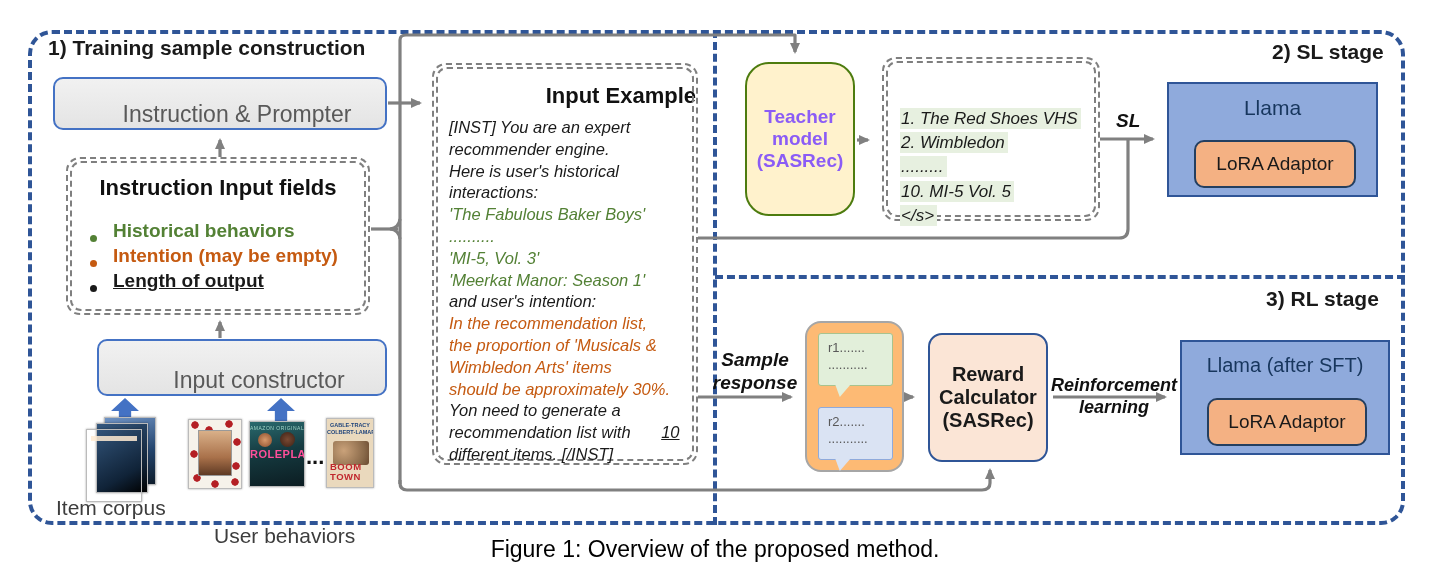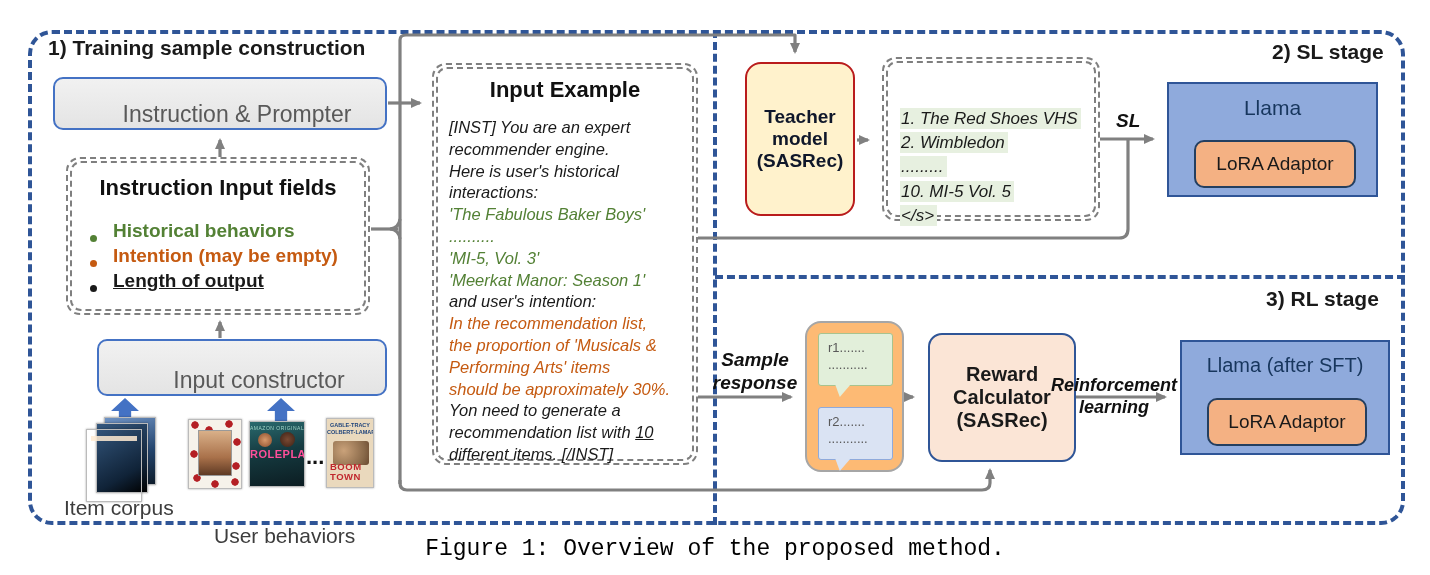--- a/index.html
+++ b/index.html
@@ -16,23 +16,23 @@
   .hdivider { left:715px; top:275px; width:690px; height:0;
               border-top:4px dashed #2f5597; z-index:0; }
 
   
   .sec-title { font-weight:bold; font-size:21px; color:#1a1a1a; z-index:3; white-space:nowrap; }
 
   
   .graybox { background:linear-gradient(#f1f1f1,#e4e4e4); border:2px solid #4472c4;
              border-radius:10px; display:flex; align-items:flex-end; justify-content:center;
              color:#595959; font-size:23px; z-index:2;padding-left:34px; }
-  .teacher { background:#fff2cc; border:2px solid #b91c1c; border-radius:16px;
+  .teacher { background:#fff2cc; border:2px solid #4d7c0f; border-radius:24px;
              display:flex; align-items:center; justify-content:center; text-align:center;
-             font-weight:bold; font-size:19px; color:#0f172a; z-index:2; padding:0 8px; }
+             font-weight:bold; font-size:19px; color:#8b5cf6; z-index:2; padding:0 8px; }
   .reward  { background:#fbe5d6; border:2px solid #2f5597; border-radius:14px;
              display:flex; align-items:center; justify-content:center; text-align:center;
              font-weight:bold; font-size:20px; color:#1a1a1a; z-index:2; padding:0 6px; }
   .llama   { background:#8faadc; border:2px solid #2f5597; border-radius:0; z-index:2; }
   .llama .llama-label { position:absolute; top:12px; width:100%; text-align:center;
              color:#17365d; font-size:21px; }
   .lora    { position:absolute; background:#f4b183; border:2px solid #243f60; border-radius:10px;
              display:flex; align-items:center; justify-content:center;
              font-size:19px; color:#1a1a1a; }
 
@@ -49,21 +49,21 @@
   .b-green  { color:#538135; } .dot-green  { background:#538135; }
   .b-orange { color:#c55a11; } .dot-orange { background:#c55a11; }
   .b-black  { color:#1a1a1a; text-decoration:underline; } .dot-black { background:#1a1a1a; }
 
   
   .iex-body { position:absolute; left:15px; top:52px; width:240px;
               font-style:italic; font-size:16.5px; line-height:21.8px; font-weight:500; }
   .iex-line.k { color:#1a1a1a; }
   .iex-line.g { color:#538135; }
   .iex-line.o { color:#c55a11; }
-  .u { text-decoration:underline; }
+  .u { text-decoration:underline;margin-left:26px; }
 
   
   .oex-body { position:absolute; left:16px; top:48px; font-style:italic; font-size:17px;
               line-height:24.2px; color:#1a1a1a; }
   .oex-body .hl { background:#e7f0e0; padding:1px 3px 1px 1px; }
 
   
   .edge-label { font-style:italic; font-weight:600; color:#111; z-index:3; text-align:center; }
 
   
@@ -120,21 +120,21 @@
 
   .poster-label { font-size:21px; color:#3d3d3d; z-index:2; white-space:nowrap; }
 
   
   .block-arrow { width:28px; height:31px; background:#4472c4; z-index:2;
       clip-path:polygon(50% 0, 100% 42%, 72% 42%, 72% 100%, 28% 100%, 28% 42%, 0 42%); }
 
   svg.wires { position:absolute; left:0; top:0; z-index:1; }
 
   .caption { left:0; top:536px; width:1430px; text-align:center;
-             font-family:Liberation Mono, monospace; font-size:23px; color:#000; z-index:3; }
+             font-family:Liberation Sans, sans-serif; font-size:23px; color:#000; z-index:3; }
 </style>
 </head>
 <body>
 
 <div id="canvas">
 
   <div class="abs frame"></div>
   <div class="abs vdivider"></div>
   <div class="abs hdivider"></div>
 
@@ -226,38 +226,38 @@
       <span>GABLE·TRACY</span><br>
       <span>COLBERT·LAMARR</span>
     </div>
     <div class="art"></div>
     <div class="ttl">
       <span>BOOM</span><br>
       <span>TOWN</span>
     </div>
   </div>
 
-  <div class="abs poster-label" style="left:64px; top:496px;">Item corpus</div>
+  <div class="abs poster-label" style="left:56px; top:496px;">Item corpus</div>
   <div class="abs poster-label" style="left:214px; top:524px;">User behaviors</div>
 
   <div class="abs dbox" style="left:432px; top:63px; width:266px; height:402px;">
-    <div class="dbox-title" style="margin-top:12px;">Input Example</div>
+    <div class="dbox-title" style="margin-top:18px;text-align:right;">Input Example</div>
     <div class="iex-body">
       <div class="iex-line k">[INST] You are an expert</div>
       <div class="iex-line k">recommender engine.</div>
       <div class="iex-line k">Here is user's historical</div>
       <div class="iex-line k">interactions:</div>
       <div class="iex-line g">'The Fabulous Baker Boys'</div>
       <div class="iex-line g">..........</div>
       <div class="iex-line g">'MI-5, Vol. 3'</div>
       <div class="iex-line g">'Meerkat Manor: Season 1'</div>
       <div class="iex-line k">and user's intention:</div>
       <div class="iex-line o">In the recommendation list,</div>
       <div class="iex-line o">the proportion of 'Musicals &amp;</div>
-      <div class="iex-line o">Performing Arts' items</div>
+      <div class="iex-line o">Wimbledon Arts' items</div>
       <div class="iex-line o">should be approximately 30%.</div>
       <div class="iex-line k">Yon need to generate a</div>
       <div class="iex-line k"><span>recommendation list with </span><span class="u">10</span></div>
       <div class="iex-line k">different items.  [/INST]</div>
     </div>
   </div>
 
   <div class="abs teacher" style="left:745px; top:62px; width:110px; height:154px;">
     <span>Teacher model (SASRec)</span>
   </div>
@@ -289,21 +289,21 @@
       <div>...........</div>
     </div>
     <div class="tail green"></div>
     <div class="bubble blue">
       <div>r2.......</div>
       <div>...........</div>
     </div>
     <div class="tail blue"></div>
   </div>
 
-  <div class="abs reward" style="left:928px; top:333px; width:148px; height:129px;">
+  <div class="abs reward" style="left:928px; top:333px; width:120px; height:129px;">
     <span>Reward Calculator (SASRec)</span>
   </div>
 
   <div class="abs edge-label" style="left:1044px; top:374px; width:140px; font-size:18px; line-height:22px;">Reinforcement learning</div>
 
   <div class="abs llama" style="left:1180px; top:340px; width:210px; height:115px;">
     <div class="llama-label" style="font-size:20px;">Llama (after SFT)</div>
     <div class="lora" style="left:25px; top:56px; width:160px; height:48px;">
       <span>LoRA Adaptor</span>
     </div>

